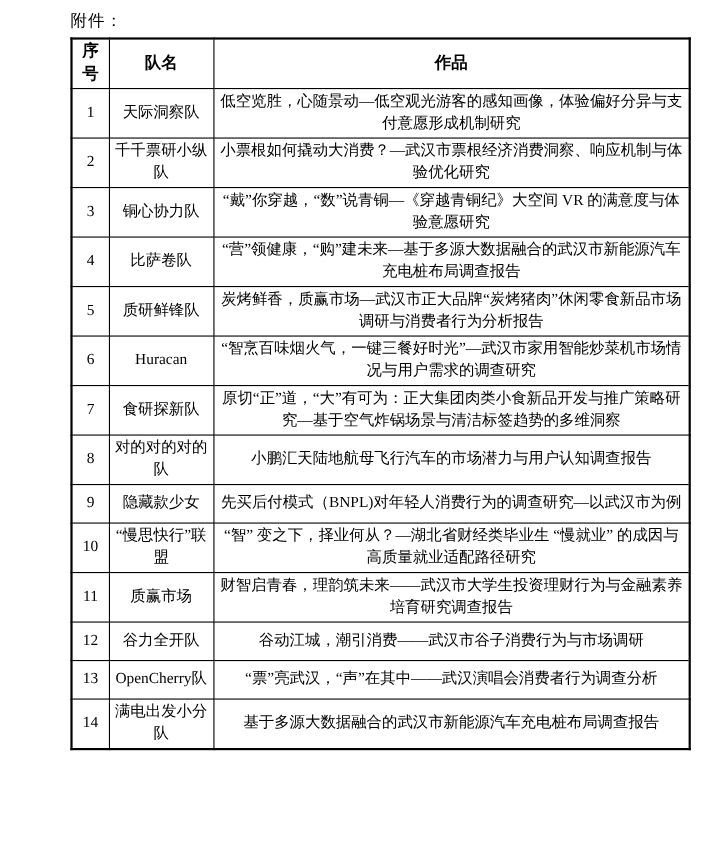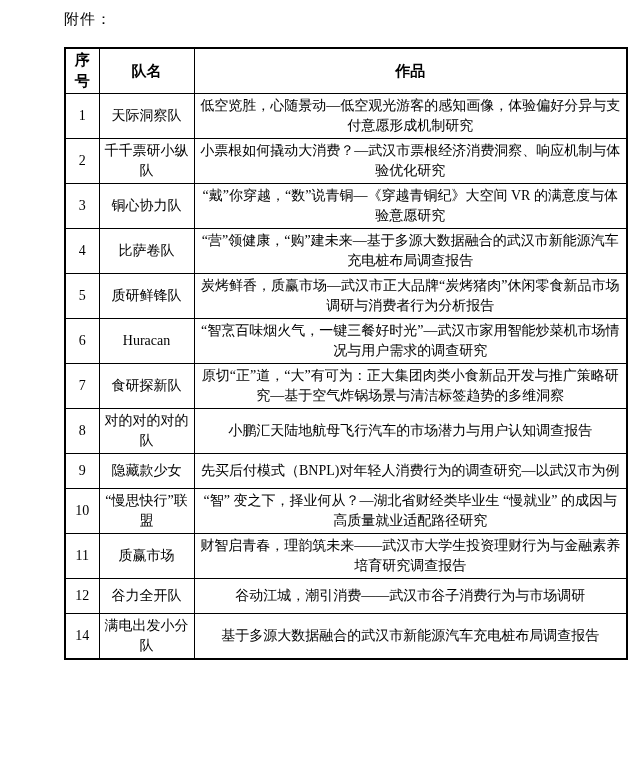--- a/index.html
+++ b/index.html
@@ -11,21 +11,21 @@
   }
   .page {
     position: relative;
     width: 642px;
     height: 783px;
     background: #ffffff;
     overflow: hidden;
   }
   .attachment-label {
     margin: 0;
-    padding: 10px 0 18px 64px;
+    padding: 10px 0 5px 64px;
     font-size: 15px;
     font-weight: normal;
     letter-spacing: 1px;
   }
   table.teams {
     border-collapse: collapse;
     table-layout: fixed;
     margin-left: 64px;
     width: 562px;
     border: 2px solid #000;
@@ -128,20 +128,25 @@
       <td>11</td>
       <td>质赢市场</td>
       <td>财智启青春，理韵筑未来——武汉市大学生投资理财行为与金融素养培育研究调查报告</td>
     </tr>
         <tr>
       <td>12</td>
       <td>谷力全开队</td>
       <td>谷动江城，潮引消费——武汉市谷子消费行为与市场调研</td>
     </tr>
         <tr>
+      <td>13</td>
+      <td>OpenCherry队</td>
+      <td>“票”亮武汉，“声”在其中——武汉演唱会消费者行为调查分析</td>
+    </tr>
+        <tr>
       <td>14</td>
       <td>满电出发小分队</td>
       <td>基于多源大数据融合的武汉市新能源汽车充电桩布局调查报告</td>
     </tr>
       </tbody>
   </table>
 
 </div>
 
 </body></html>

